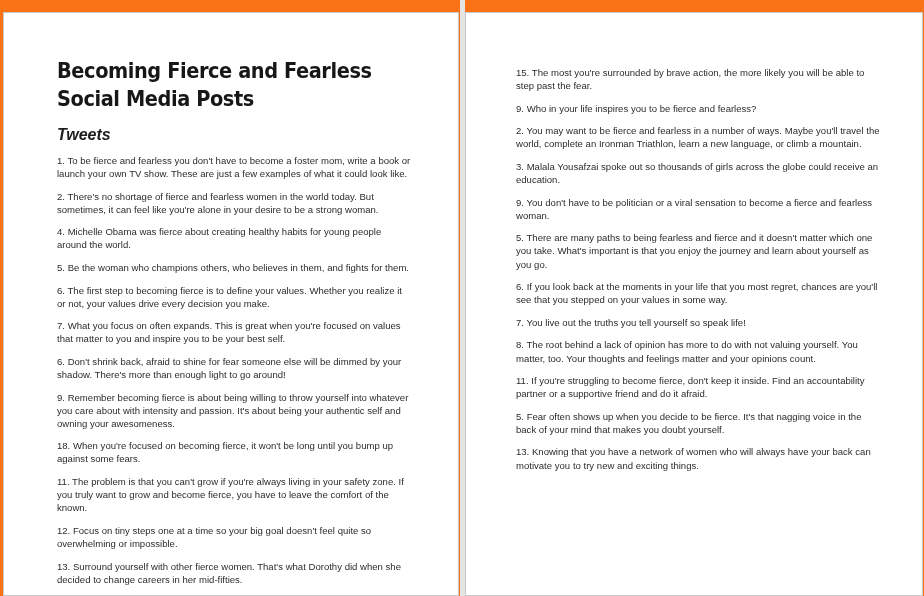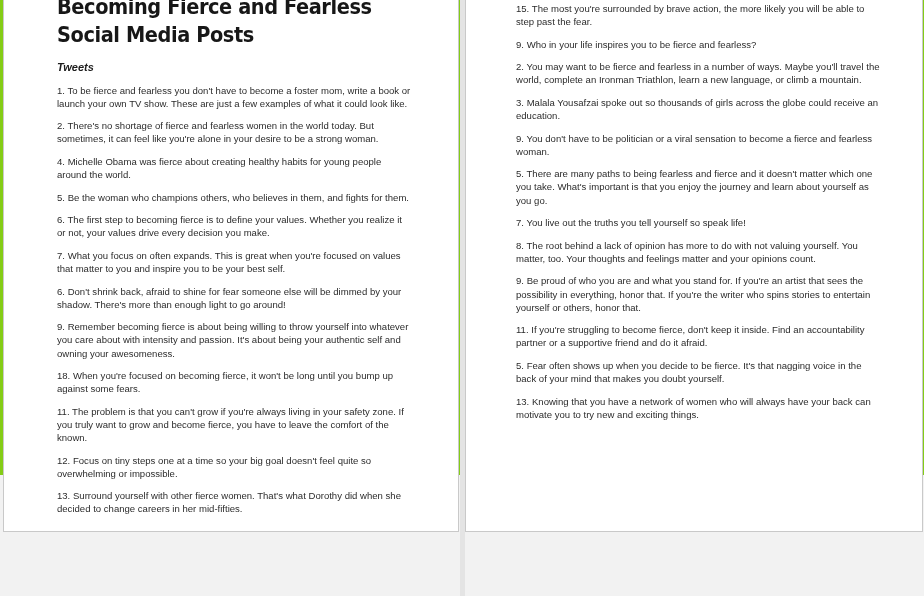--- a/index.html
+++ b/index.html
@@ -11,25 +11,25 @@
     width: 924px;
     height: 596px;
     background: #f2f2f2;
     font-family: "Liberation Sans", sans-serif;
     overflow: hidden;
   }
 
   #doc-viewport {
     position: relative;
     width: 924px;
-    height: 475px;
-    background: #84cc16;
+    height: 596px;
+    background: #f97316;
     display: flex;
     flex-direction: row;
-    align-items: center;
+    align-items: flex-end;
     box-sizing: border-box;
   }
 
   .page {
     position: relative;
     background: #ffffff;
     border: 1px solid #c9c9c9;
     box-sizing: border-box;
     overflow: hidden;
   }
@@ -75,21 +75,21 @@
     transform: scaleX(0.90);
     transform-origin: left top;
     width: 111%;
     -webkit-font-smoothing: none;
   }
 
   .section-head {
     font-family: "Liberation Sans", sans-serif;
     font-weight: 700;
     font-style: italic;
-    font-size: 11px;
+    font-size: 16px;
     color: #1d1d1d;
     margin: 0 0 9px 0;
     line-height: 1.25;
   }
 
   .section-head.spaced {
     margin-top: 30px;
     font-size: 11.8px;
     margin-bottom: 11px;
   }
@@ -150,23 +150,23 @@
     <div class="page-body">
 
       <p class="post">15. The most you're surrounded by brave action, the more likely you will be able to step past the fear.</p>
 
 
       <p class="post">9. Who in your life inspires you to be fierce and fearless?</p>
       <p class="post">2. You may want to be fierce and fearless in a number of ways. Maybe you'll travel the world, complete an Ironman Triathlon, learn a new language, or climb a mountain.</p>
       <p class="post">3. Malala Yousafzai spoke out so thousands of girls across the globe could receive an education.</p>
       <p class="post">9. You don't have to be politician or a viral sensation to become a fierce and fearless woman.</p>
       <p class="post">5. There are many paths to being fearless and fierce and it doesn't matter which one you take. What's important is that you enjoy the journey and learn about yourself as you go.</p>
+      <p class="post">6. If you look back at the moments in your life that you most regret, chances are you'll see that you stepped on your values in some way.</p>
       <p class="post">7. You live out the truths you tell yourself so speak life!</p>
       <p class="post">8. The root behind a lack of opinion has more to do with not valuing yourself. You matter, too. Your thoughts and feelings matter and your opinions count.</p>
-      <p class="post">9. Be proud of who you are and what you stand for. If you're an artist that sees the possibility in everything, honor that. If you're the writer who spins stories to entertain yourself or others, honor that.</p>
       <p class="post">11. If you're struggling to become fierce, don't keep it inside. Find an accountability partner or a supportive friend and do it afraid.</p>
       <p class="post">5. Fear often shows up when you decide to be fierce. It's that nagging voice in the back of your mind that makes you doubt yourself.</p>
       <p class="post">13. Knowing that you have a network of women who will always have your back can motivate you to try new and exciting things.</p>
 
     </div>
   </div>
 
   <div class="page-gutter-shade"></div>
 
 </div>

